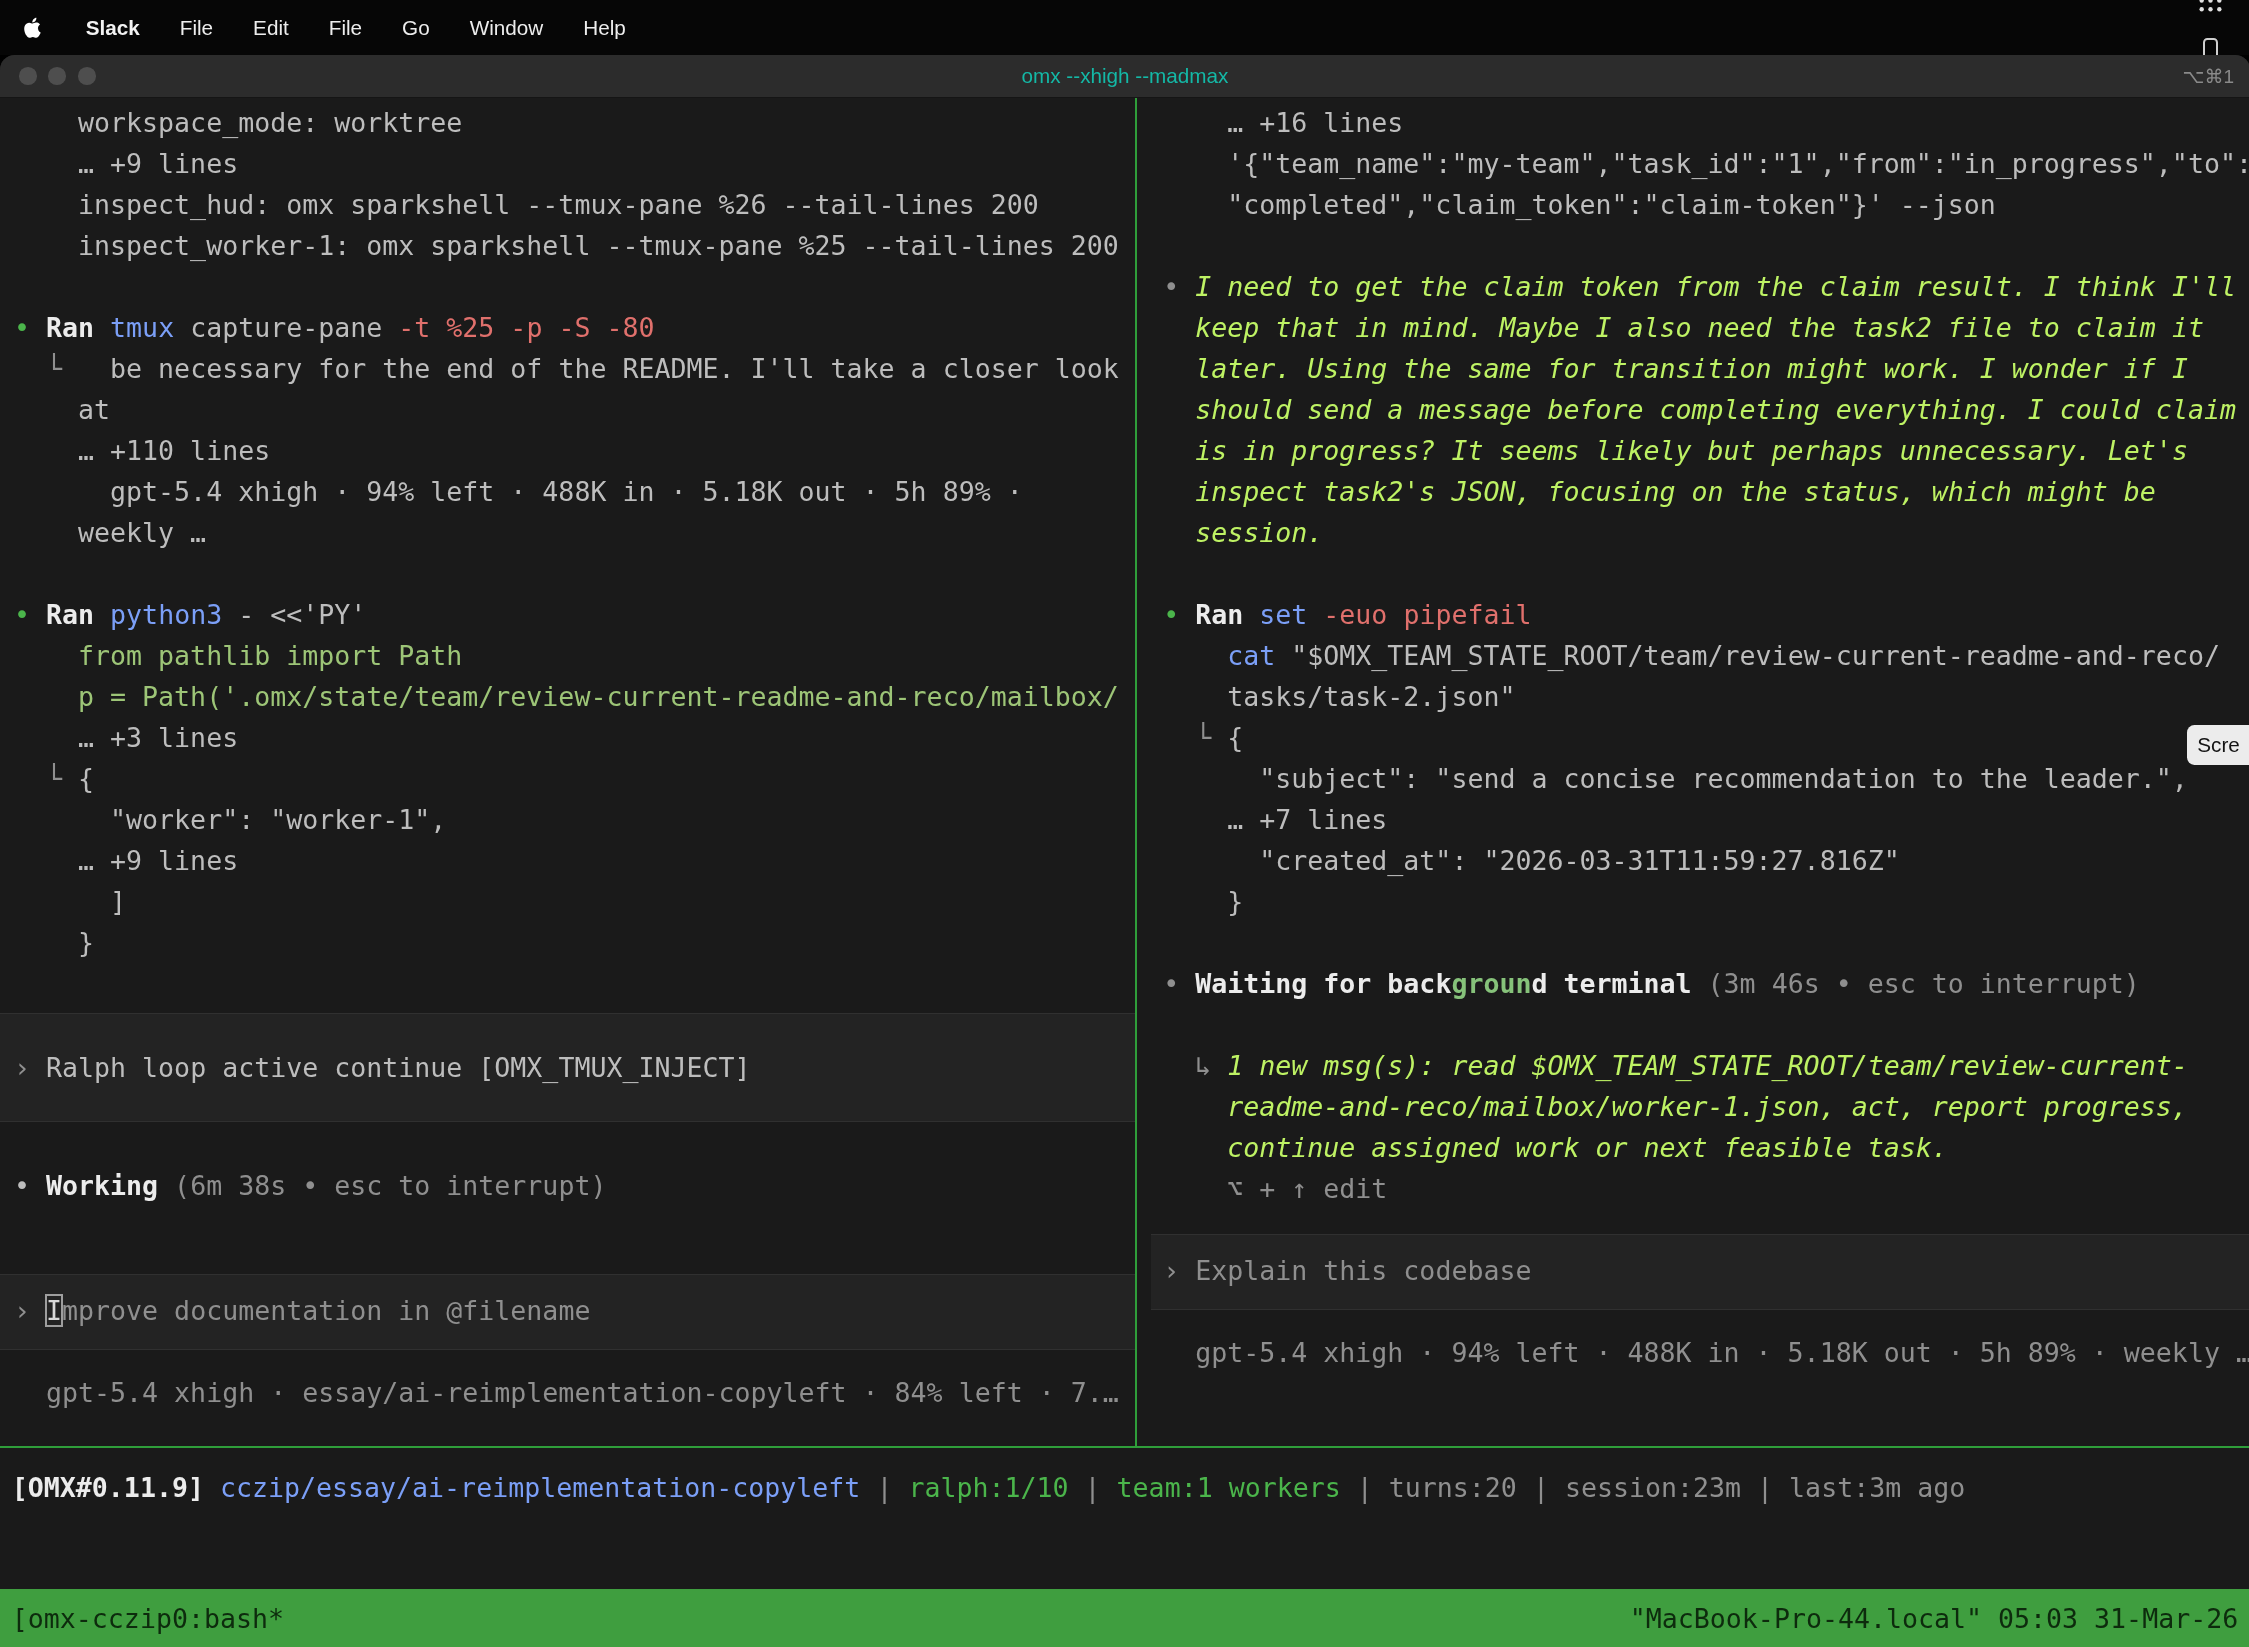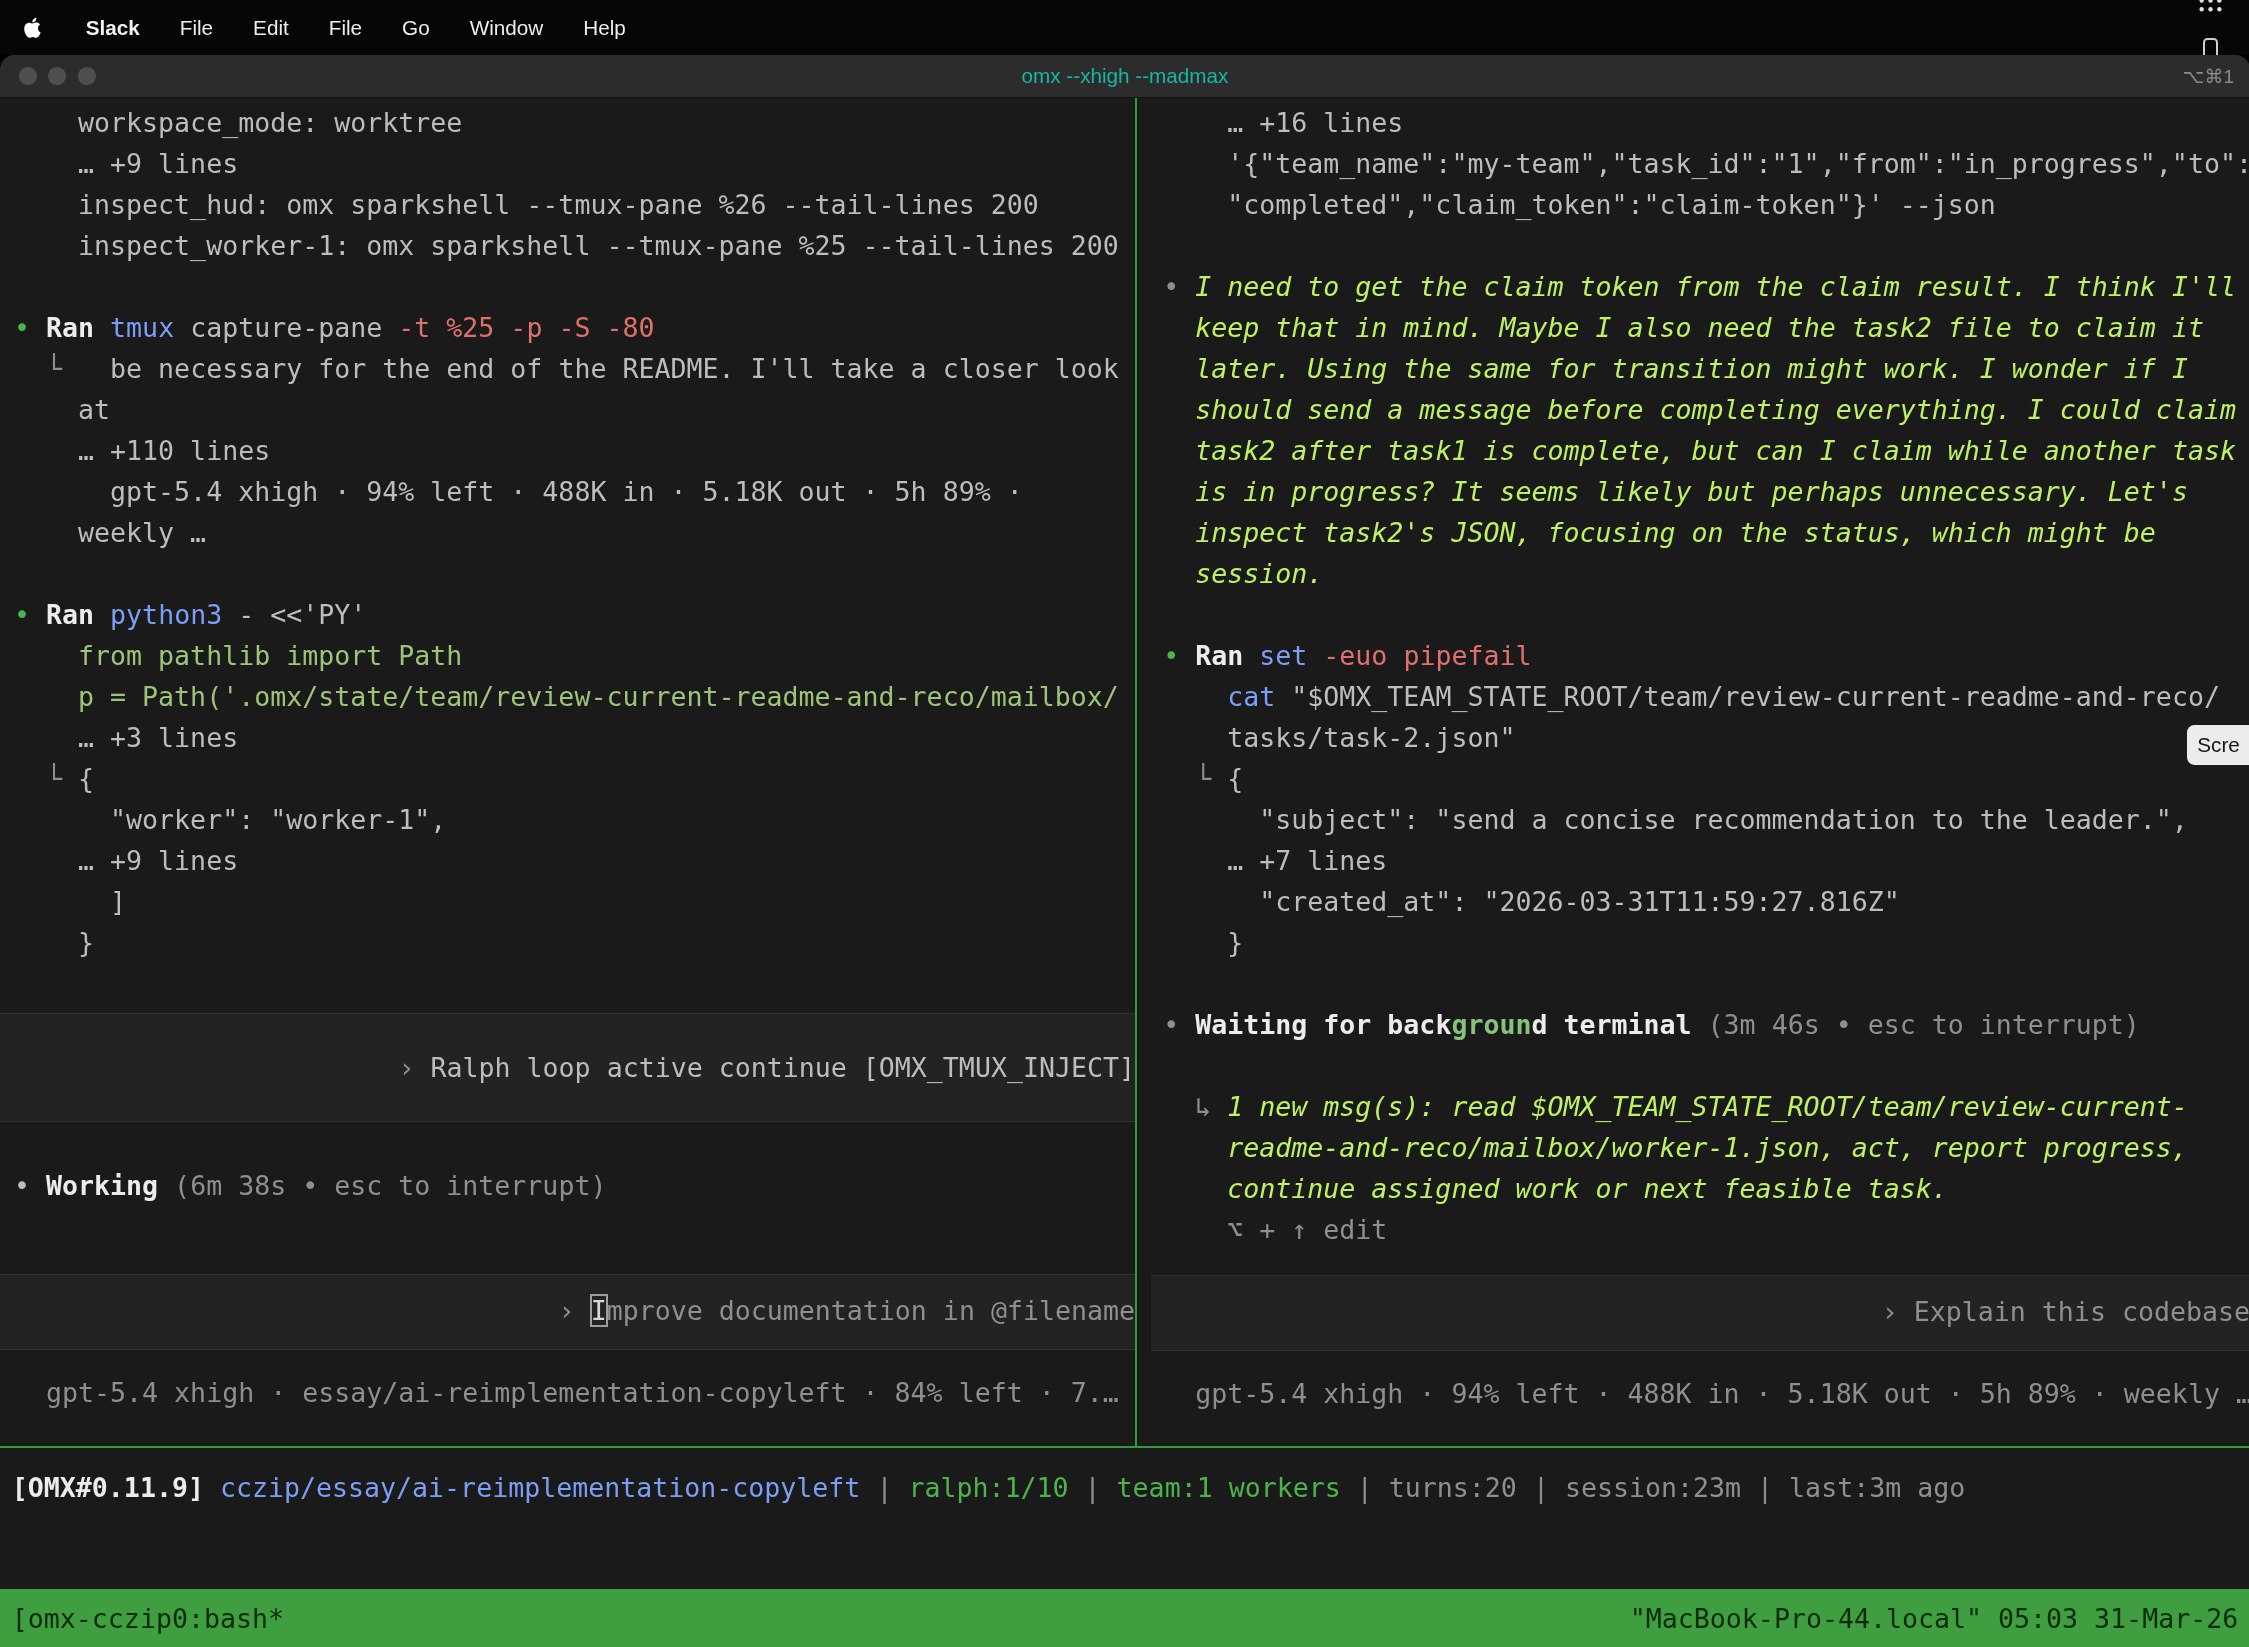--- a/index.html
+++ b/index.html
@@ -55,21 +55,21 @@
   .blu { color:#7b9ff7; }
   .red { color:#e0706c; }
   .grn { color:#4bb54b; }
   .str { color:#9dc577; }
   .ital { color:#bef264; font-style:italic; }
   .shimmer { color:#86c27a; font-weight:bold; }
   .cursor { color:#d8d8d8; outline:2.2px solid #9e9e9e; outline-offset:-1.5px; }
 
   
   .gap1 { margin-top:41px; }
-  .promptbox { background:#232323; border-top:1.5px solid #303030; border-bottom:1.5px solid #303030;text-align:right; }
+  .promptbox { background:#232323; border-top:1.5px solid #303030; border-bottom:1.5px solid #303030; }
   .box-ralph { margin:50px 0 0 -14px; padding:33px 0 33px 14px; }
   .working { margin-top:43px; }
   .box-input-left { margin:68px 0 0 -14px; padding:15.5px 0 17.7px 14px; }
   .box-input-right { margin:25px 0 0 -12.5px; padding:15.5px 0 17.7px 12.5px; }
   .pane-status { margin-top:22px; }
 
   .hrline { height:2.2px; background:#2f9e3a; }
   .omxline { margin-top:19px; padding-left:11.8px; font-size:26.6px; }
   .spacer { flex:1; }
   .tmuxbar { height:58px; background:#3f9e3f; color:#0d2b0d; font-size:26.6px;
@@ -206,21 +206,20 @@
         <div>
             <div class="tline"><span class="fg">    … +16 lines</span></div>
             <div class="tline"><span class="fg">    '{"team_name":"my-team","task_id":"1","from":"in_progress","to":</span></div>
             <div class="tline"><span class="fg">    "completed","claim_token":"claim-token"}' --json</span></div>
           </div>
         <div class="gap1">
             <div class="tline"><span class="dim">• </span><span class="ital">I need to get the claim token from the claim result. I think I'll</span></div>
             <div class="tline"><span class="fg">  </span><span class="ital">keep that in mind. Maybe I also need the task2 file to claim it</span></div>
             <div class="tline"><span class="fg">  </span><span class="ital">later. Using the same for transition might work. I wonder if I</span></div>
             <div class="tline"><span class="fg">  </span><span class="ital">should send a message before completing everything. I could claim</span></div>
-            <div class="tline"><span class="fg">  </span><span class="ital">task2 after task1 is complete, but can I claim while another task</span></div>
             <div class="tline"><span class="fg">  </span><span class="ital">is in progress? It seems likely but perhaps unnecessary. Let's</span></div>
             <div class="tline"><span class="fg">  </span><span class="ital">inspect task2's JSON, focusing on the status, which might be</span></div>
             <div class="tline"><span class="fg">  </span><span class="ital">session.</span></div>
           </div>
         <div class="gap1">
             <div class="tline"><span class="grn">• </span><span class="wht">Ran</span><span class="fg"> </span><span class="blu">set</span><span class="red"> -euo pipefail</span></div>
             <div class="tline"><span class="fg">    </span><span class="blu">cat</span><span class="fg"> "$OMX_TEAM_STATE_ROOT/team/review-current-readme-and-reco/</span></div>
             <div class="tline"><span class="fg">    tasks/task-2.json"</span></div>
             <div class="tline"><span class="dim">  └ </span><span class="fg">{</span></div>
             <div class="tline"><span class="fg">      "subject": "send a concise recommendation to the leader.",</span></div>

